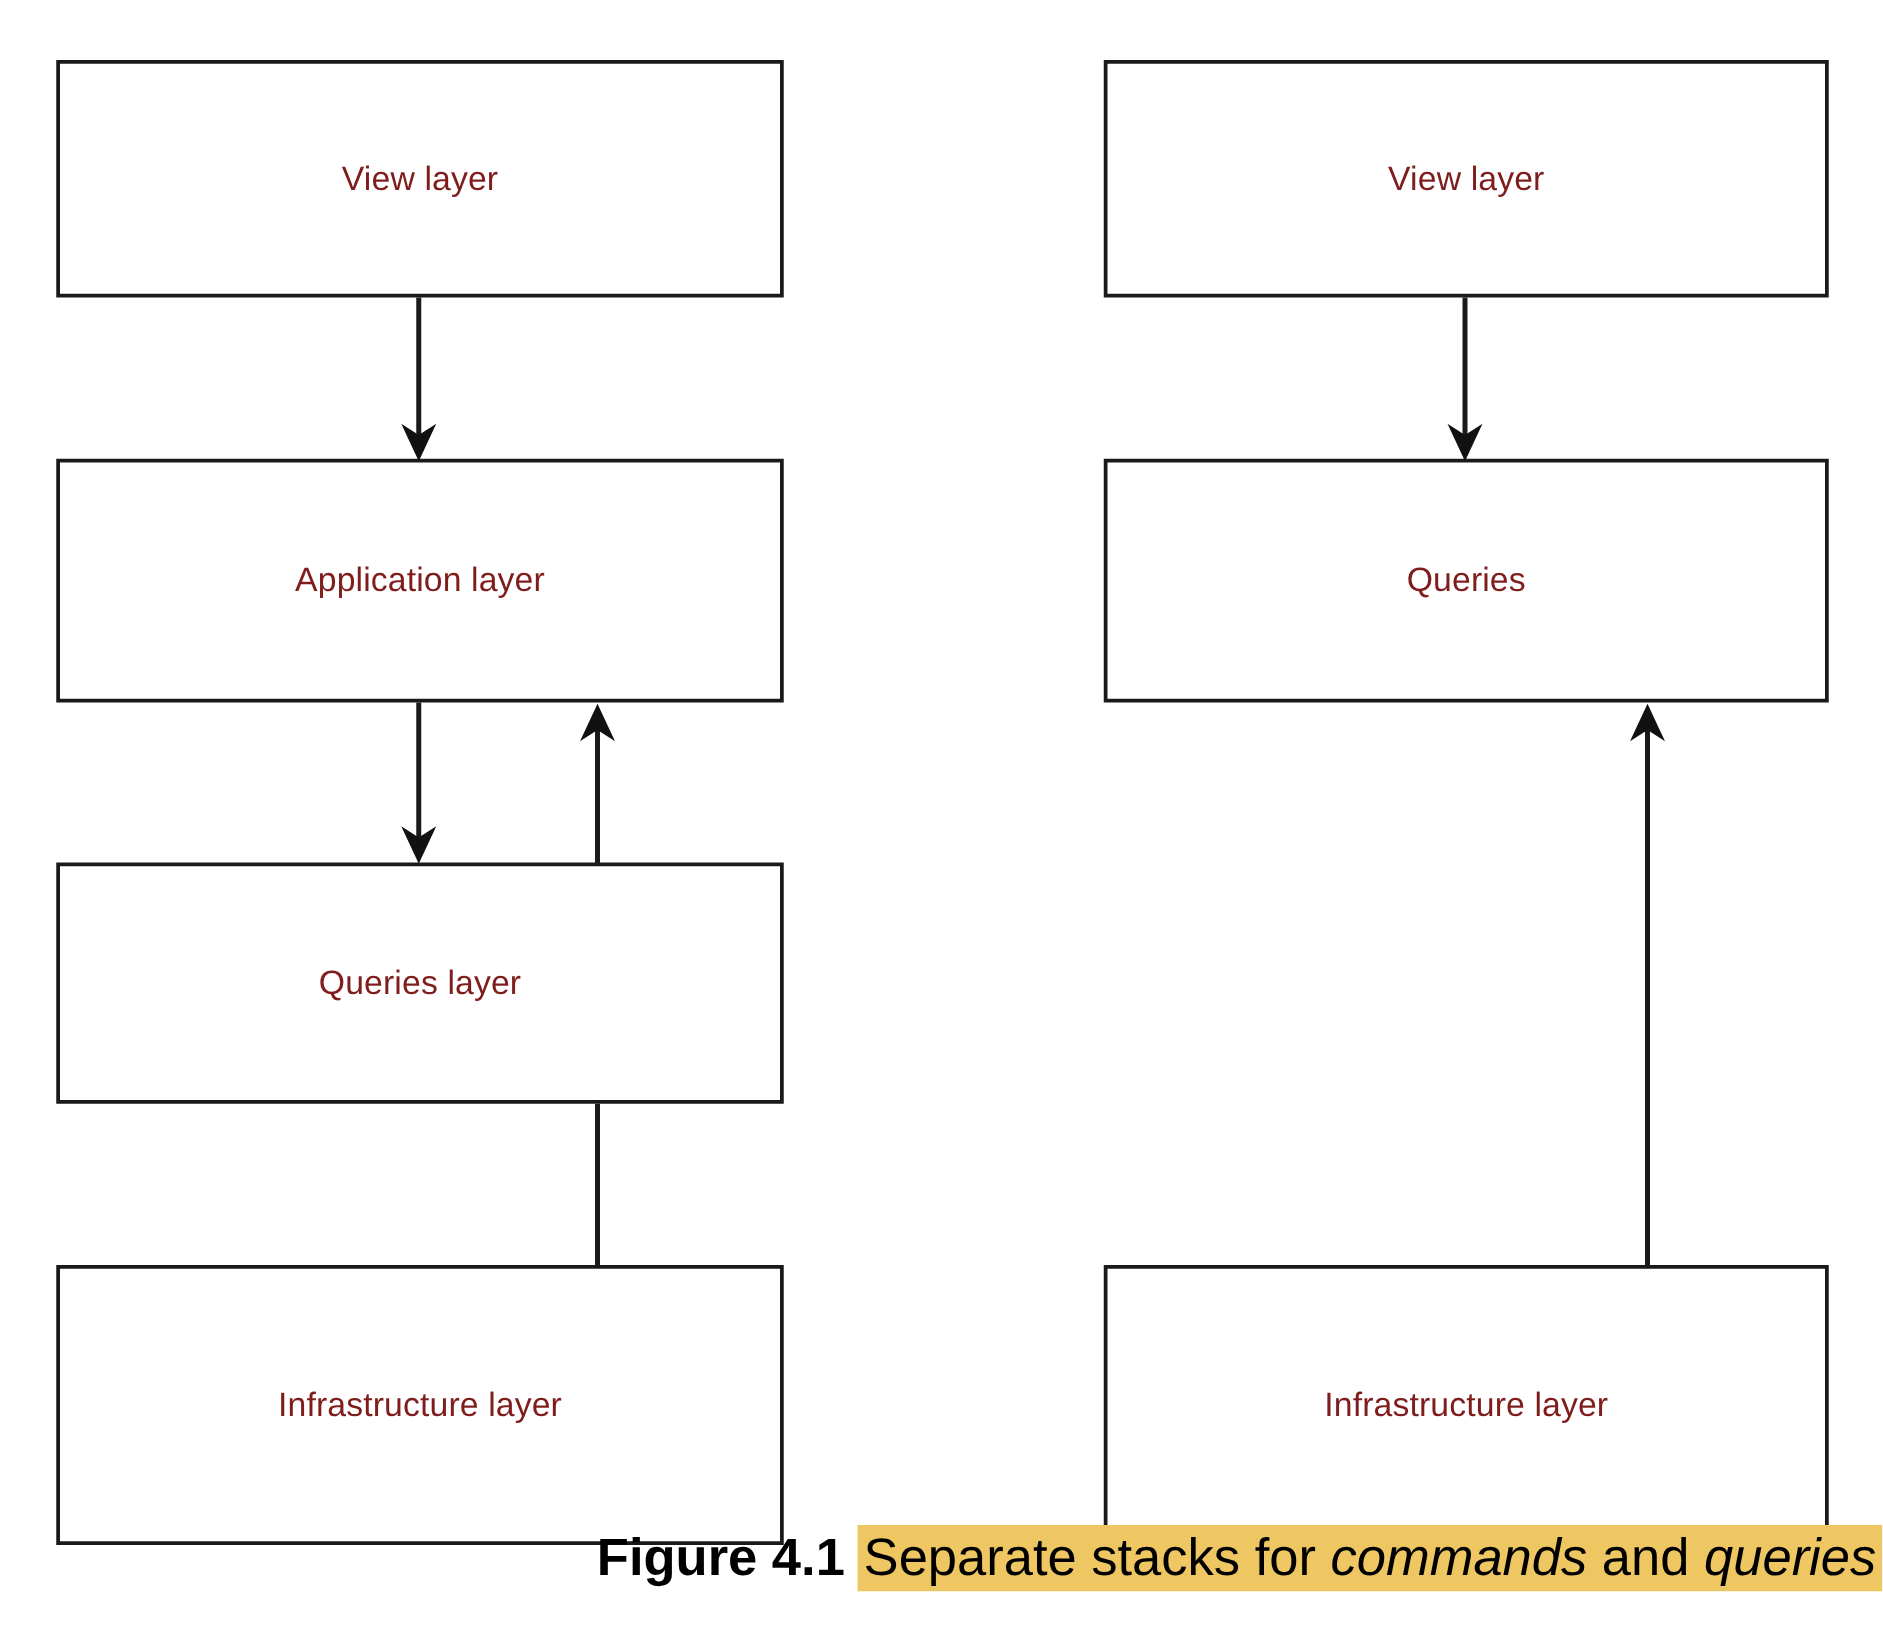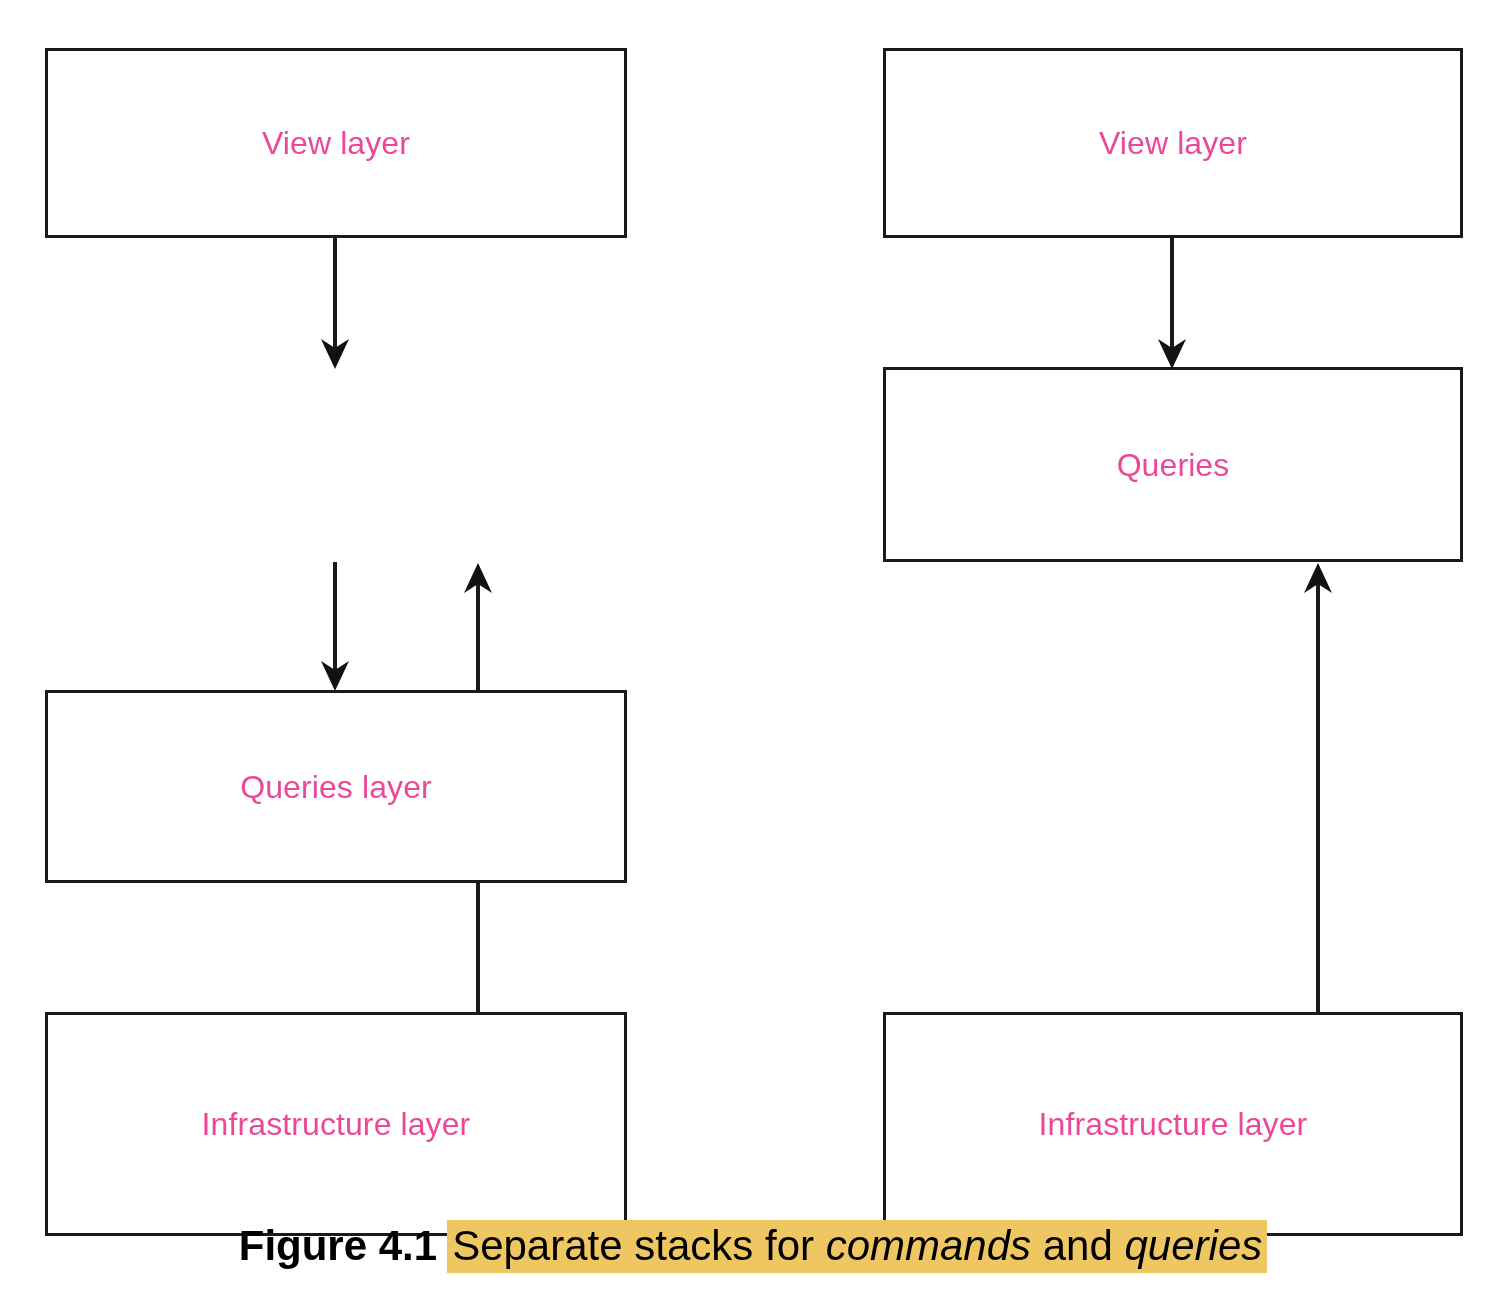--- a/index.html
+++ b/index.html
@@ -23,23 +23,23 @@
     position: absolute;
     box-sizing: border-box;
     background: #ffffff;
     border: 3px solid #1a1a1a;
     display: flex;
     align-items: center;
     justify-content: center;
   }
   .node-label {
     font-family: "Liberation Sans", sans-serif;
-    font-size: 32px;
+    font-size: 27px;
     font-weight: 400;
-    color: #ec4899;
+    color: #7f1d1d;
     letter-spacing: 0.1px;
     white-space: nowrap;
     line-height: 1;
   }
 
   
   .col-l { left: 45px;  width: 582px; }
   .col-r { left: 883px; width: 580px; }
 
   .row-view  { top: 48px;   height: 190px; }
@@ -53,21 +53,21 @@
     overflow: visible;
   }
   .conn svg { display: block; overflow: visible; }
 
   
   .caption {
     position: absolute;
     left: 0;
     top: 1216px;
     width: 1506px;
-    text-align: center;
+    text-align: right;
     white-space: nowrap;
   }
   .caption-line {
     display: inline-block;
     font-size: 42px;
     line-height: 1.45;
     color: #000000;
   }
   .fig-num {
     font-weight: bold;
@@ -83,20 +83,23 @@
 </style>
 </head>
 <body>
 
 <div id="canvas">
 
   <div class="node col-l row-view">
     <span class="node-label">View layer</span>
   </div>
 
+  <div class="node col-l row-mid">
+    <span class="node-label">Application layer</span>
+  </div>
 
   <div class="node col-l row-dom">
     <span class="node-label">Queries layer</span>
   </div>
 
   <div class="node col-l row-infra">
     <span class="node-label">Infrastructure layer</span>
   </div>
 
   <div class="conn" style="left:310px; top:238px; width:50px; height:132px;">

